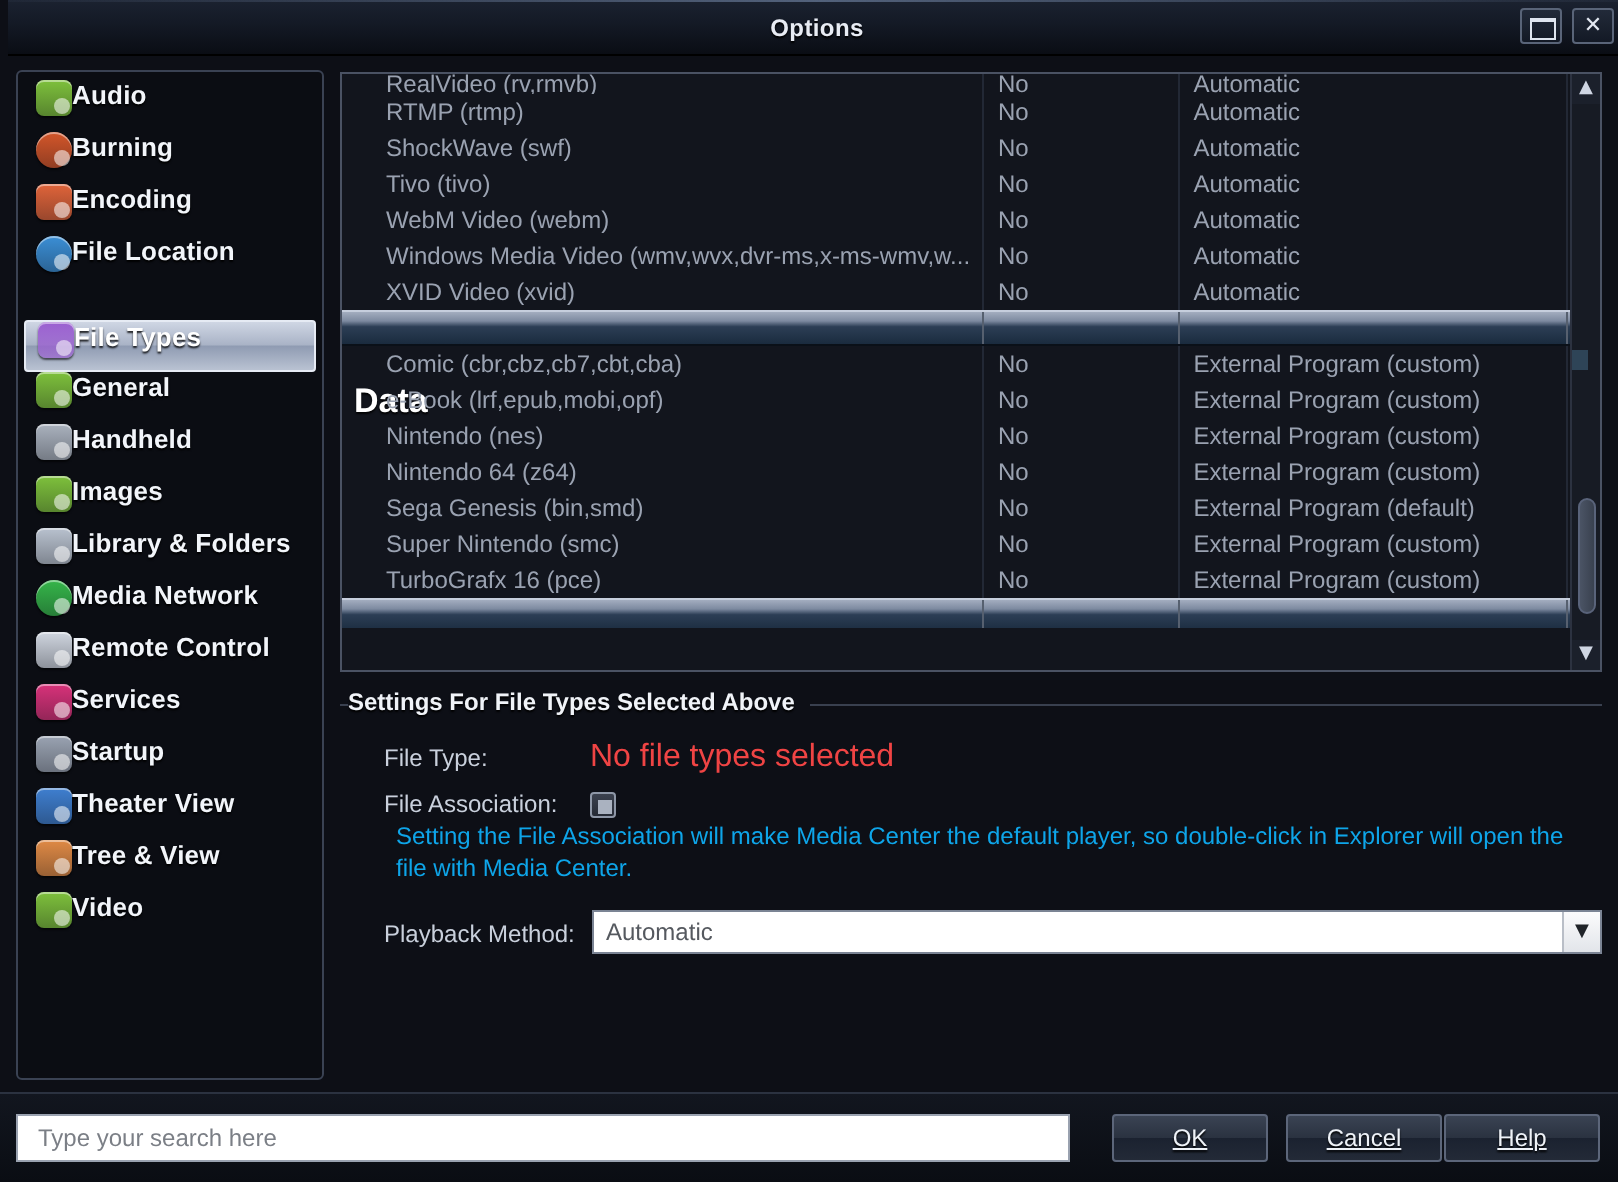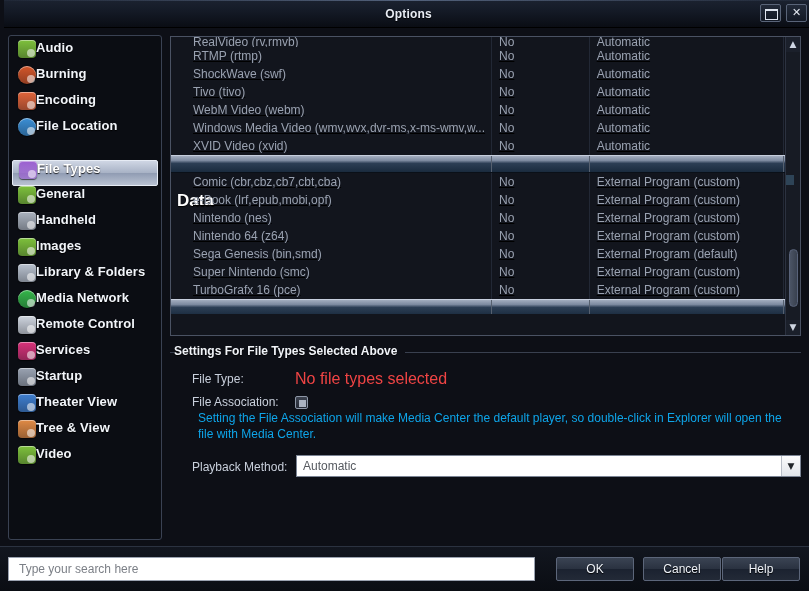--- a/index.html
+++ b/index.html
@@ -75,21 +75,21 @@
     position:relative; height:22px; background:#0d1018;
     border-bottom:1px solid #3b4354; display:flex;
   }
   .lb-header .hcell{
     color:#dfe5f0; font-size:12px; line-height:21px; padding-left:7px;
     border-right:1px solid #2b3240; overflow:hidden; white-space:nowrap;
   }
   .hcell.c1{ width:322px; }
   .hcell.c2{ width:98px; }
   .hcell.c3{ width:195px; }
-  .lb-body{ position:relative; height:277px; overflow:hidden;text-decoration:underline; }
+  .lb-body{ position:relative; height:277px; overflow:hidden; }
   .row{ position:relative; height:18px; display:flex; }
   .row .cell{
     color:#9aa2b1; font-size:12px; line-height:18px;
     white-space:nowrap; overflow:hidden; border-right:1px solid #222835;
   }
   .cell.c1{ width:322px; padding-left:22px; }
   .cell.c2{ width:98px; padding-left:7px; }
   .cell.c3{ width:195px; padding-left:7px; }
   .cell.c4{ width:16px; border-right:none; }
   .row.clipped{ height:10px; overflow:hidden; }
@@ -173,20 +173,21 @@
     font-family:"Liberation Sans", sans-serif; font-size:12px; color:#333;
     background:transparent;
   }
   .search input::placeholder{ color:#7b7f86; }
   .btn{
     position:absolute; top:10px; width:78px; height:24px; cursor:pointer;
     border:1px solid #5c667a; border-radius:2px;
     background:linear-gradient(180deg,#3a4353 0%,#2a3240 50%,#1b2230 51%,#232a37 100%);
     color:#eef2f8; font-size:12px; line-height:22px; text-align:center;
     text-shadow:0 1px 1px #000;
+    text-decoration:underline;
   }
   #btn-ok{ left:556px; }
   #btn-cancel{ left:643px; }
   #btn-help{ left:722px; }
 </style>
 </head>
 <body>
 
 <div id="app">
 

